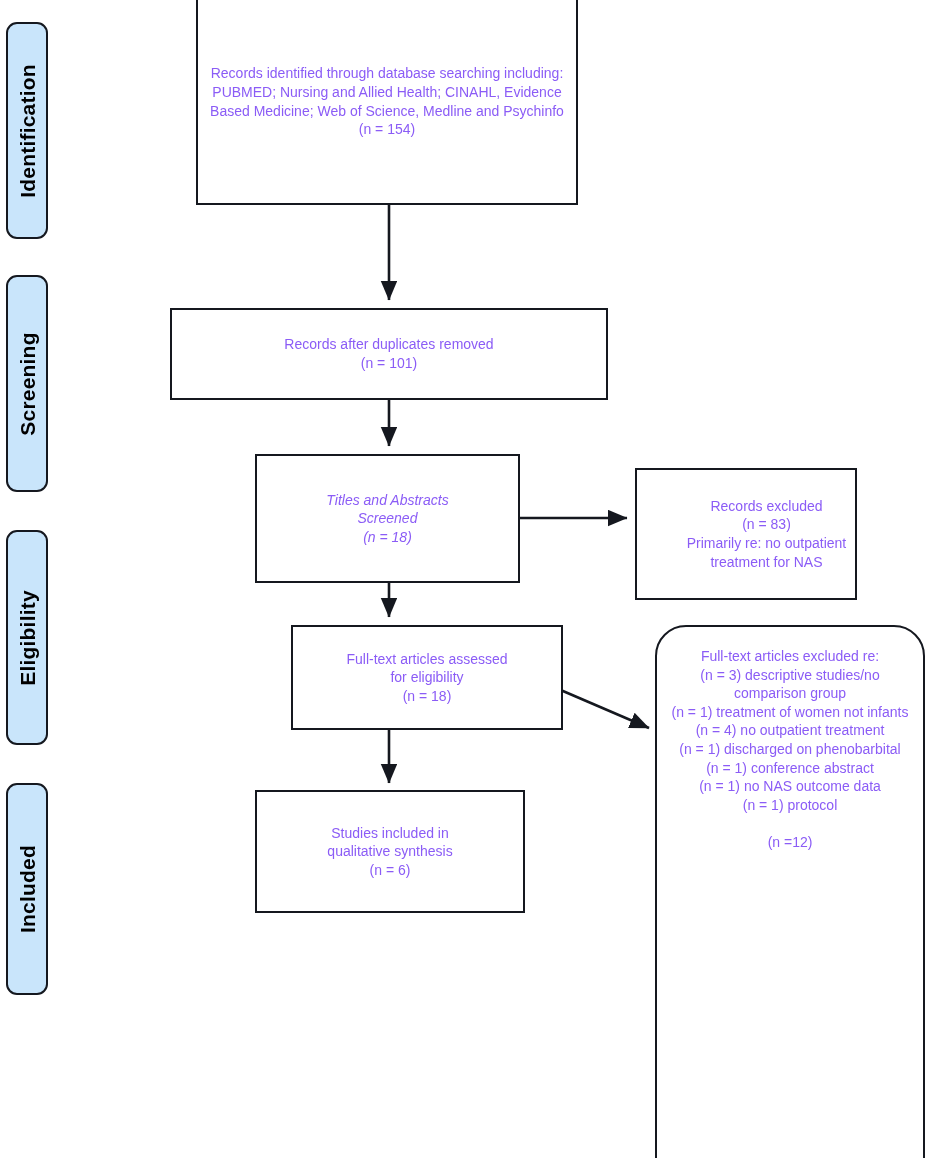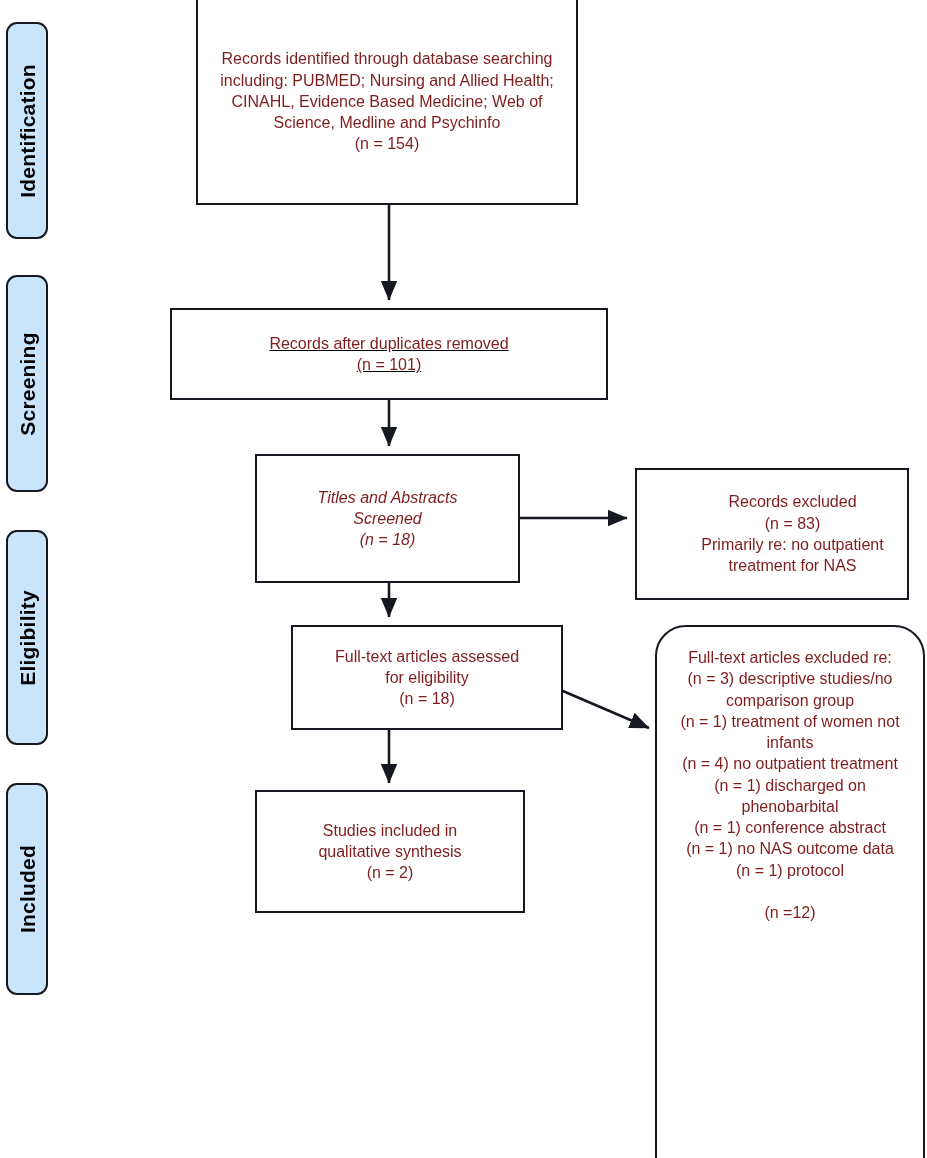--- a/index.html
+++ b/index.html
@@ -44,23 +44,23 @@
     position: absolute;
     box-sizing: border-box;
     background: #ffffff;
     border: 2.5px solid #15181f;
     display: flex;
     align-items: center;
     justify-content: center;
     text-align: center;
   }
   .flow-box .box-text {
-    font-size: 16px;
+    font-size: 14px;
     line-height: 1.33;
-    color: #7f1d1d;
+    color: #8b5cf6;
     padding: 0 7px;
     white-space: pre-line;
   }
   .flow-box.top-aligned {
     align-items: flex-start;
   }
   .flow-box.top-aligned .box-text {
     padding-top: 20px;
   }
   
@@ -112,32 +112,32 @@
 
   <div class="stage-pill" style="left:6px; top:783px; width:42px; height:212px;">
     <span class="pill-label">Included</span>
   </div>
 
   <div class="flow-box" style="left:196px; top:-2px; width:382px; height:207px;">
     <div class="box-text">Records identified through database searching including: PUBMED; Nursing and Allied Health; CINAHL, Evidence Based Medicine; Web of Science, Medline and Psychinfo
 (n = 154)</div>
   </div>
 
-  <div class="flow-box" style="left:170px; top:308px; width:438px; height:92px;text-decoration:underline;">
+  <div class="flow-box" style="left:170px; top:308px; width:438px; height:92px;">
     <div class="box-text">Records after duplicates removed
 (n = 101)</div>
   </div>
 
   <div class="flow-box" style="left:255px; top:454px; width:265px; height:129px;font-style:italic;">
     <div class="box-text">Titles and Abstracts
 Screened
 (n = 18)</div>
   </div>
 
-  <div class="flow-box" style="left:635px; top:468px; width:274px; height:132px;padding-left:41px;">
+  <div class="flow-box" style="left:635px; top:468px; width:222px; height:132px;padding-left:41px;">
     <div class="box-text">Records excluded
 (n = 83)
 Primarily re: no outpatient treatment for NAS</div>
   </div>
 
   <div class="flow-box" style="left:255px; top:625px; width:272px; height:105px;margin-left:36px;">
     <div class="box-text">Full-text articles assessed
 for eligibility
 (n = 18)</div>
   </div>
@@ -151,16 +151,16 @@
 (n = 1) conference abstract
 (n = 1) no NAS outcome data
 (n = 1) protocol
 
 (n =12)</div>
   </div>
 
   <div class="flow-box" style="left:255px; top:790px; width:270px; height:123px;">
     <div class="box-text">Studies included in
 qualitative synthesis
-(n = 2)</div>
+(n = 6)</div>
   </div>
 
 </div>
 
 </body></html>

